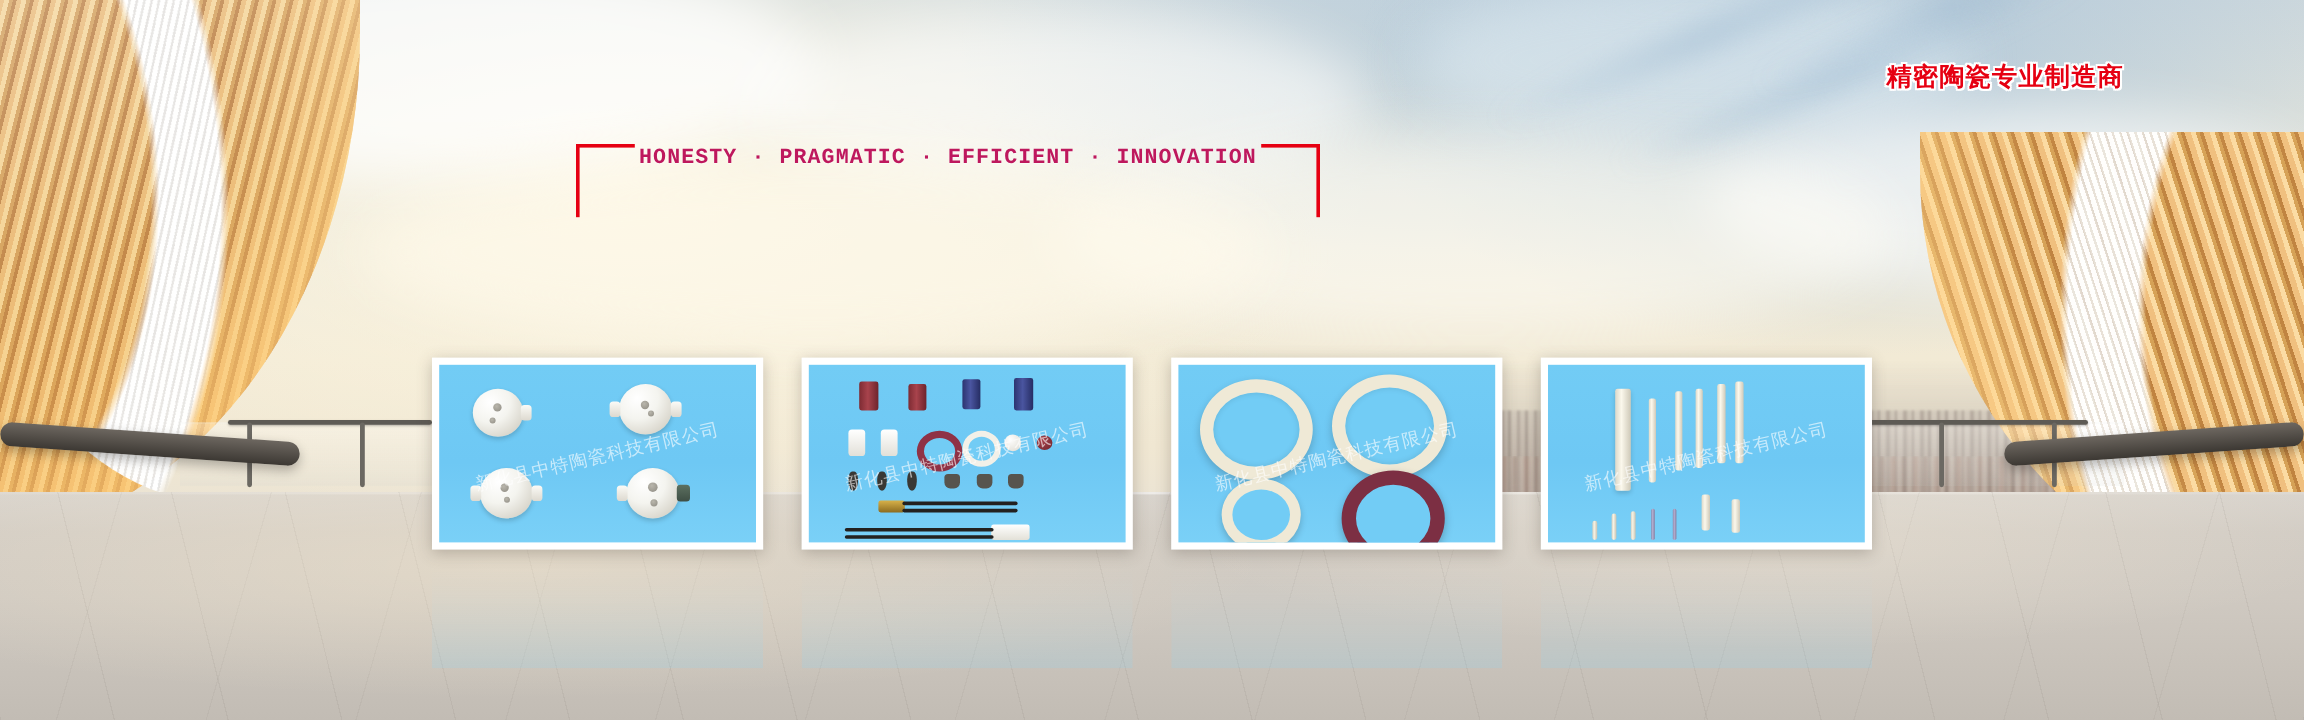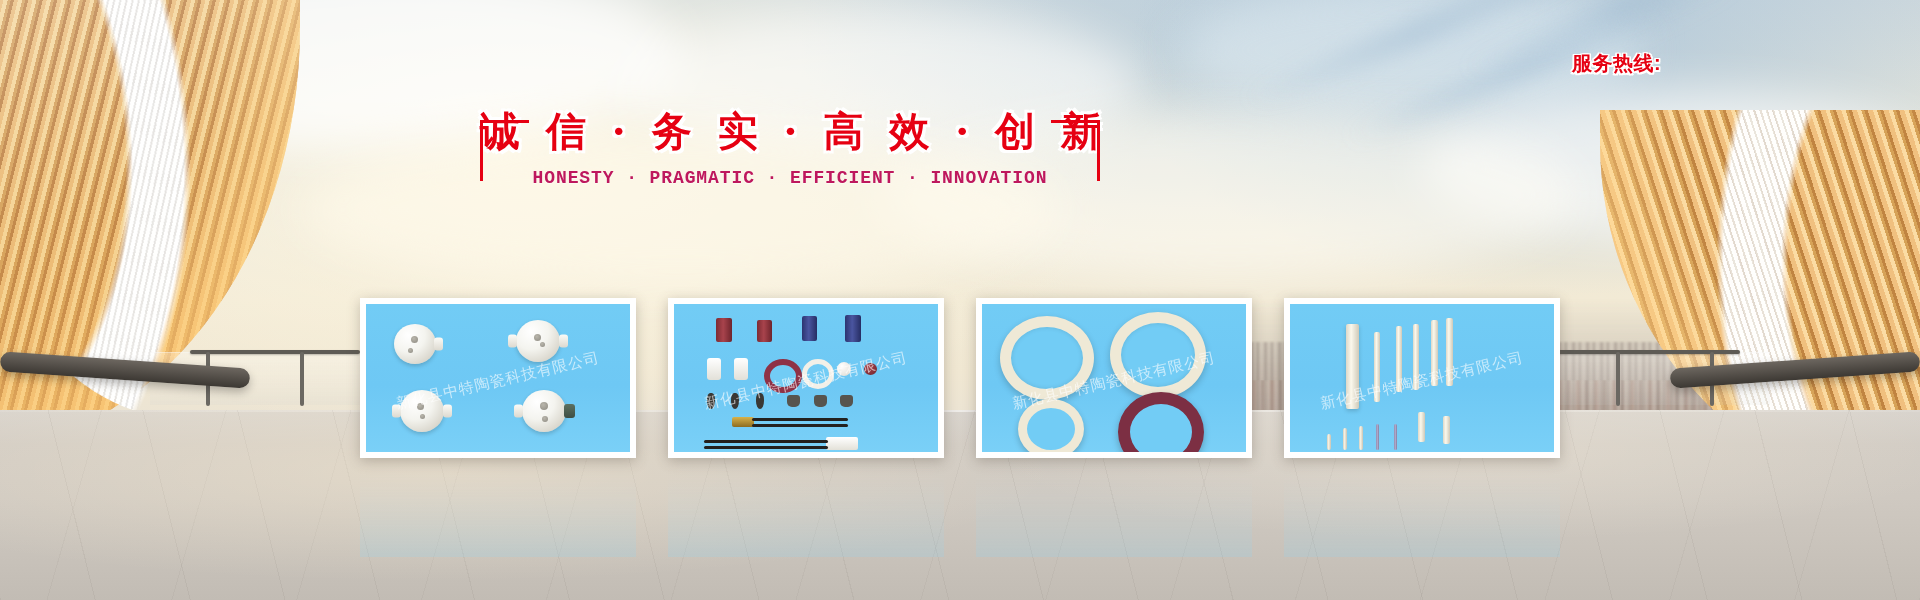--- a/index.html
+++ b/index.html
@@ -316,26 +316,25 @@
 
   <div class="floor">
     <div class="floor-line"></div>
     <div class="tiles"></div>
     <div class="shine"></div>
   </div>
 
   <div class="slogan-block">
     <div class="bracket br-tl"></div>
     <div class="bracket br-br"></div>
-    <div class="slogan-cn">诚 信 · 务 实 · 高 效 · 创 新</div>
     <div class="slogan-en">HONESTY · PRAGMATIC · EFFICIENT · INNOVATION</div>
   </div>
 
   <div class="contact">
-    <div class="c-lbl">服务热线:</div>
+    <div class="c-tag">精密陶瓷专业制造商</div>
   </div>
 
   <div class="panels">
 
     <div class="reflect" style="left:0px;"></div>
     <div class="reflect" style="left:308px;"></div>
     <div class="reflect" style="left:616px;"></div>
     <div class="reflect" style="left:924px;"></div>
 
     <div class="panel p1">

